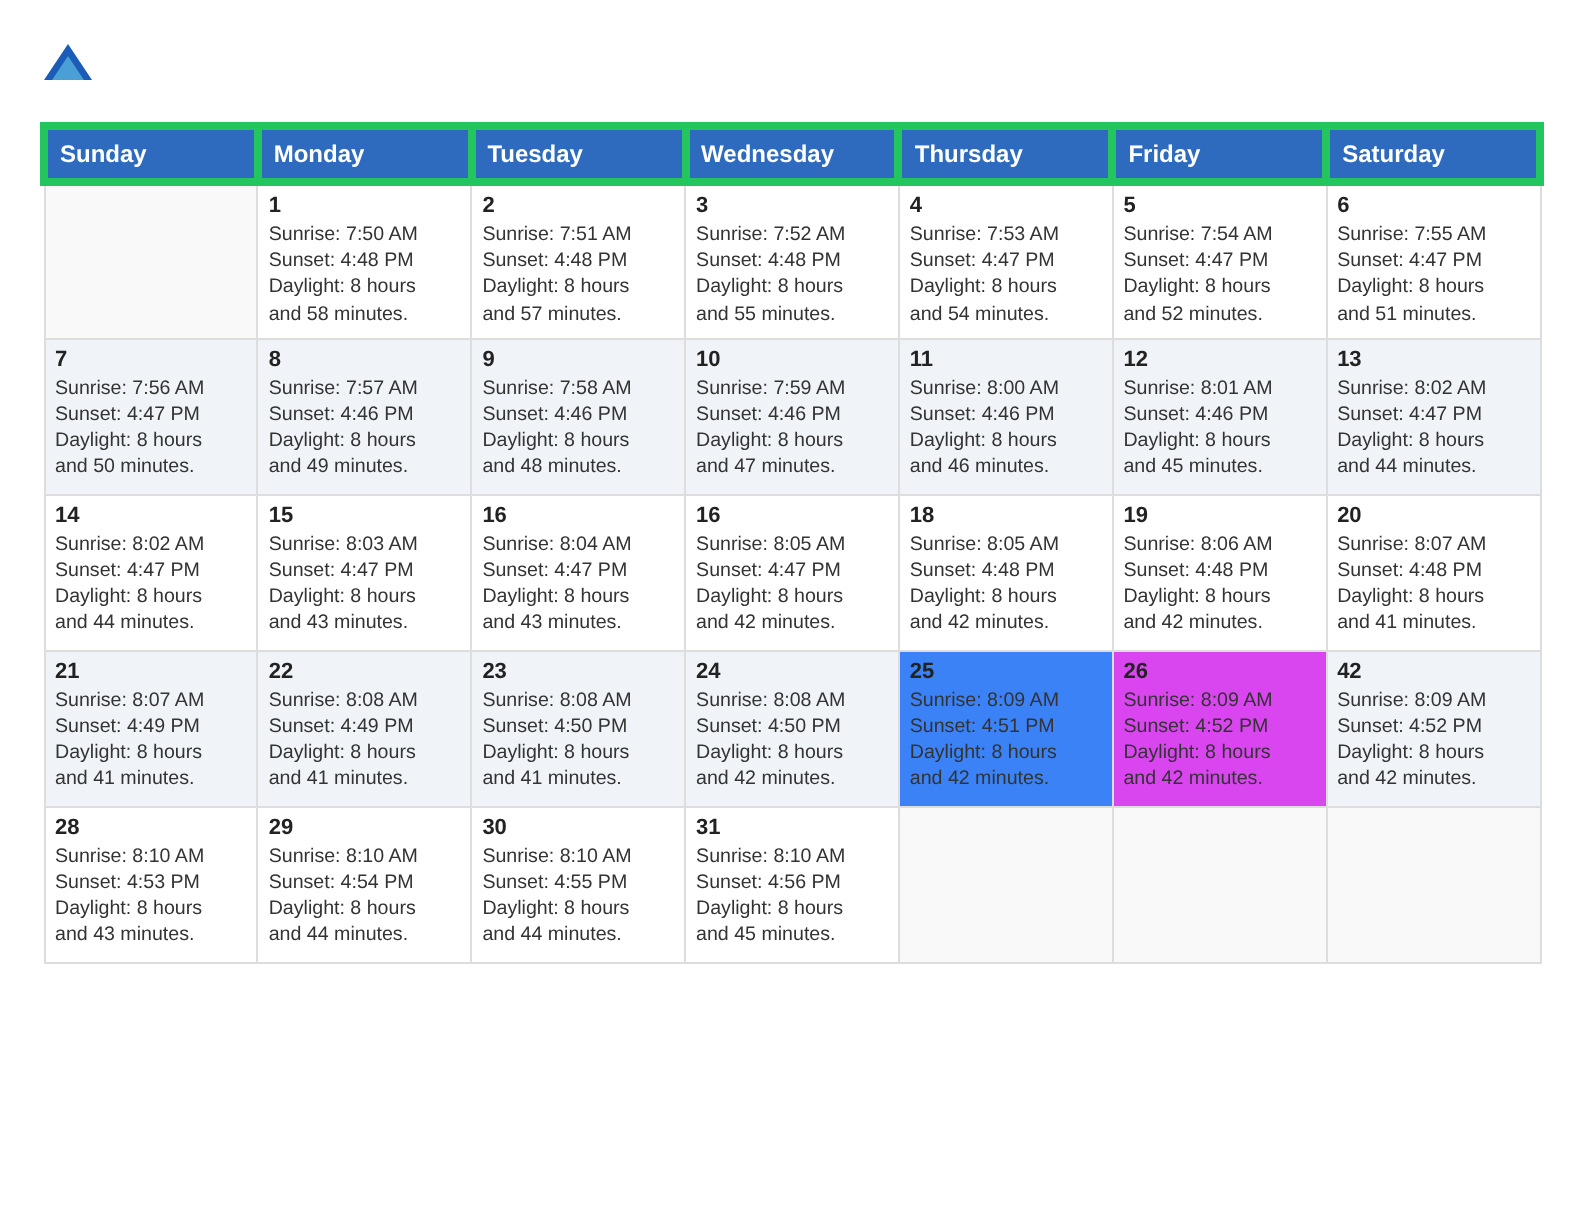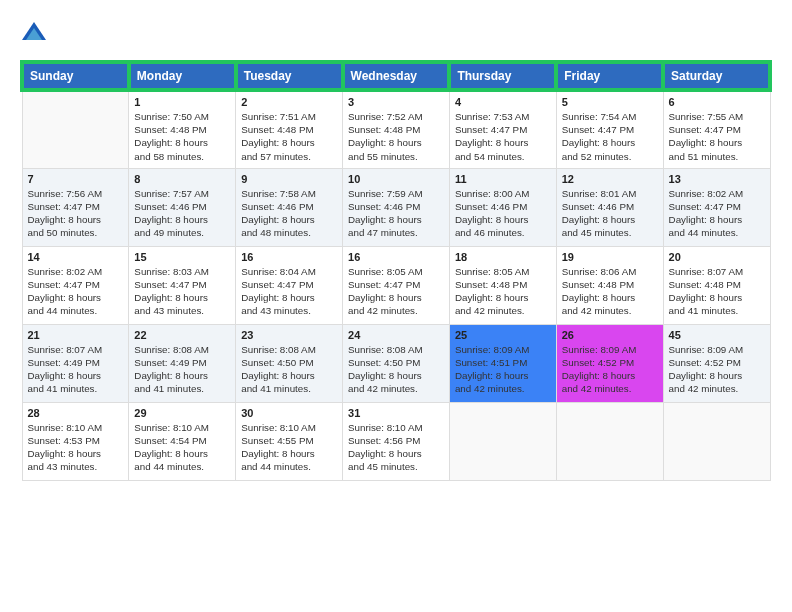--- a/index.html
+++ b/index.html
@@ -314,21 +314,21 @@
 and 42 minutes.</div>
           </td>
           <td style="background: #d946ef;">
             <span class="day-num">26</span>
             <div class="day-info" style="white-space: pre-line;">Sunrise: 8:09 AM
 Sunset: 4:52 PM
 Daylight: 8 hours
 and 42 minutes.</div>
           </td>
           <td style="background: rgb(240, 244, 248);">
-            <span class="day-num">45</span>
+            <span class="day-num">42</span>
             <div class="day-info" style="white-space: pre-line;">Sunrise: 8:09 AM
 Sunset: 4:52 PM
 Daylight: 8 hours
 and 42 minutes.</div>
           </td>
         </tr>
         <tr>
           <td>
             <span class="day-num">28</span>
             <div class="day-info" style="white-space: pre-line;">Sunrise: 8:10 AM

